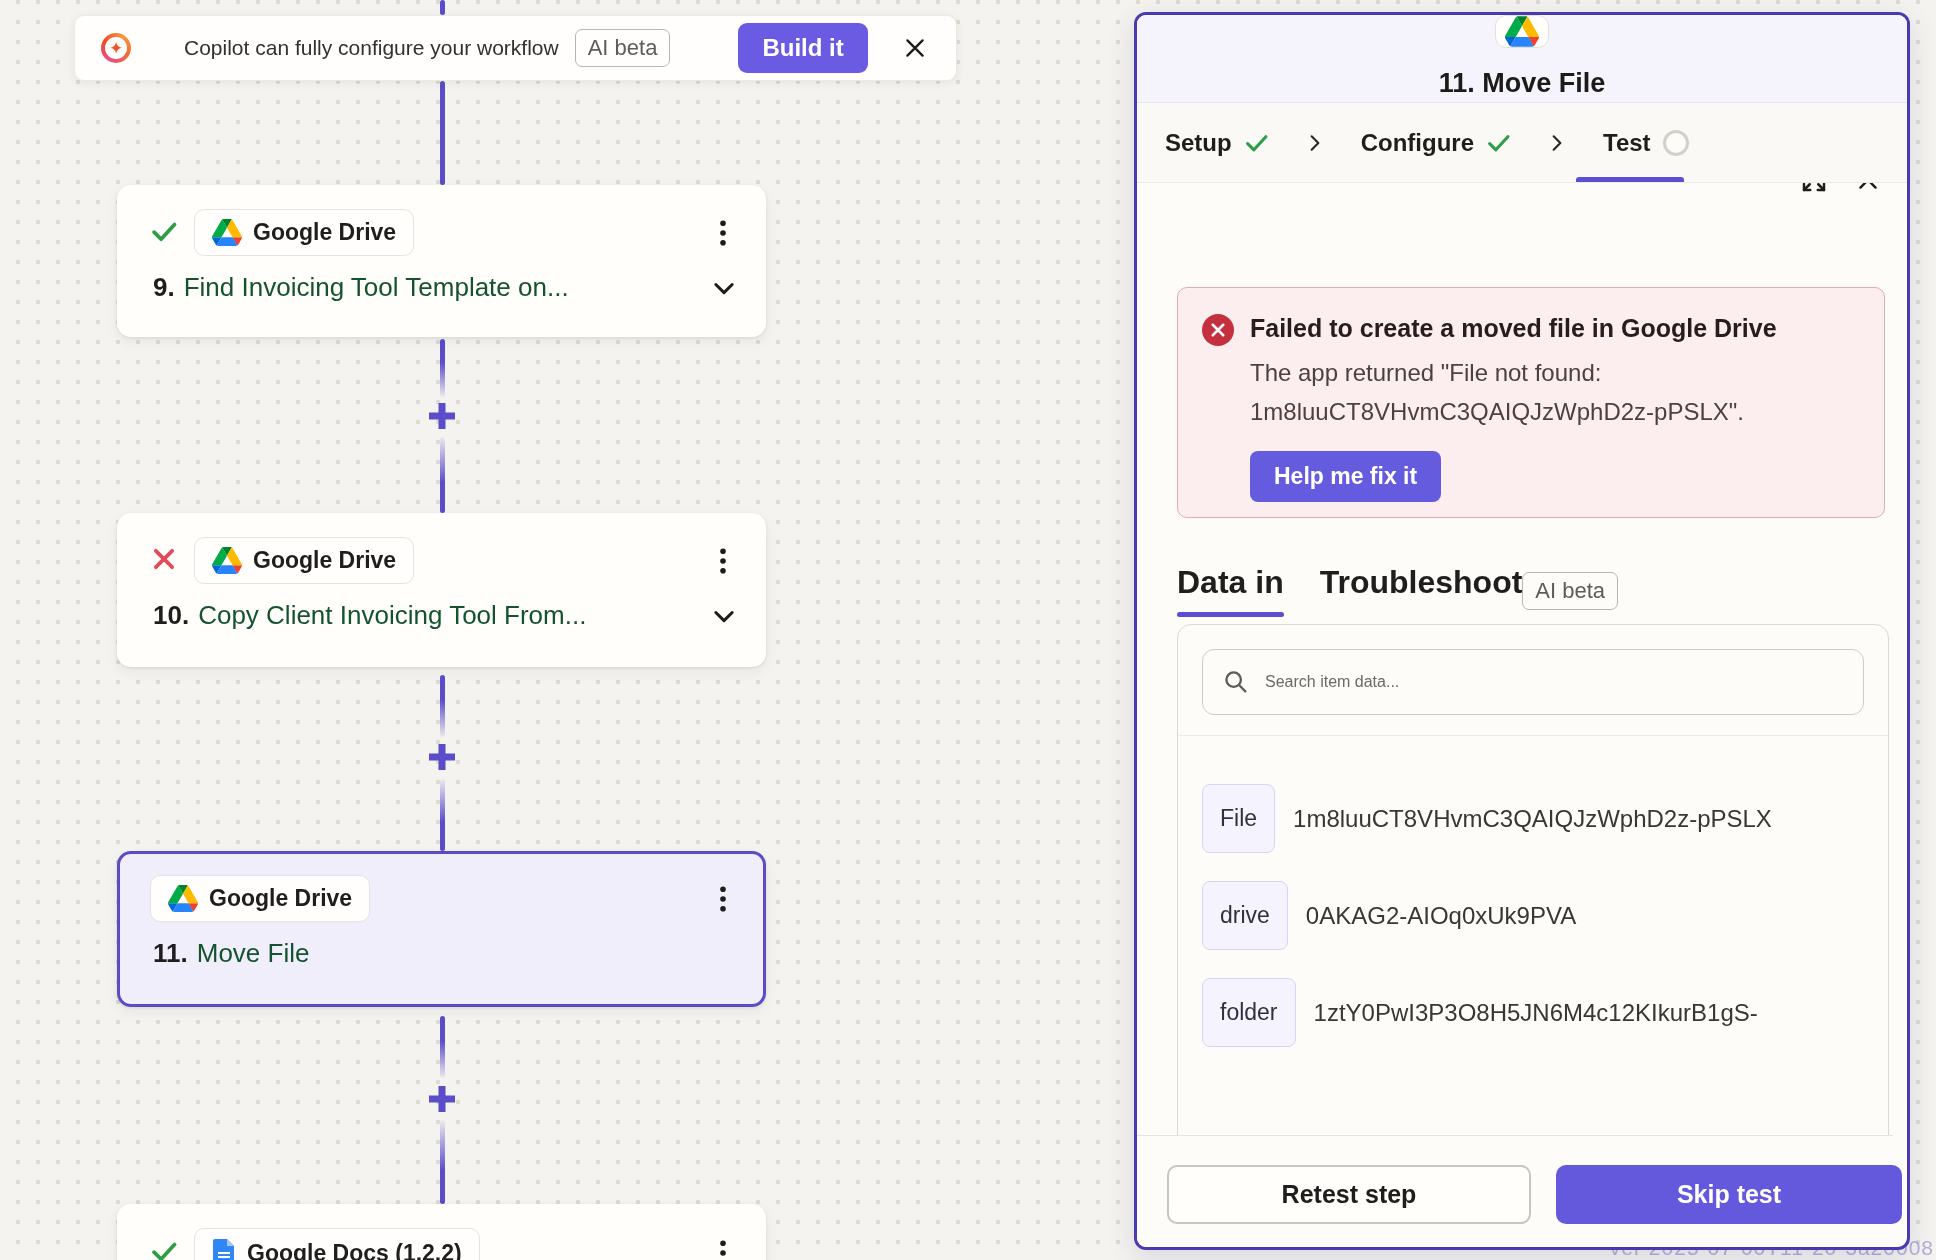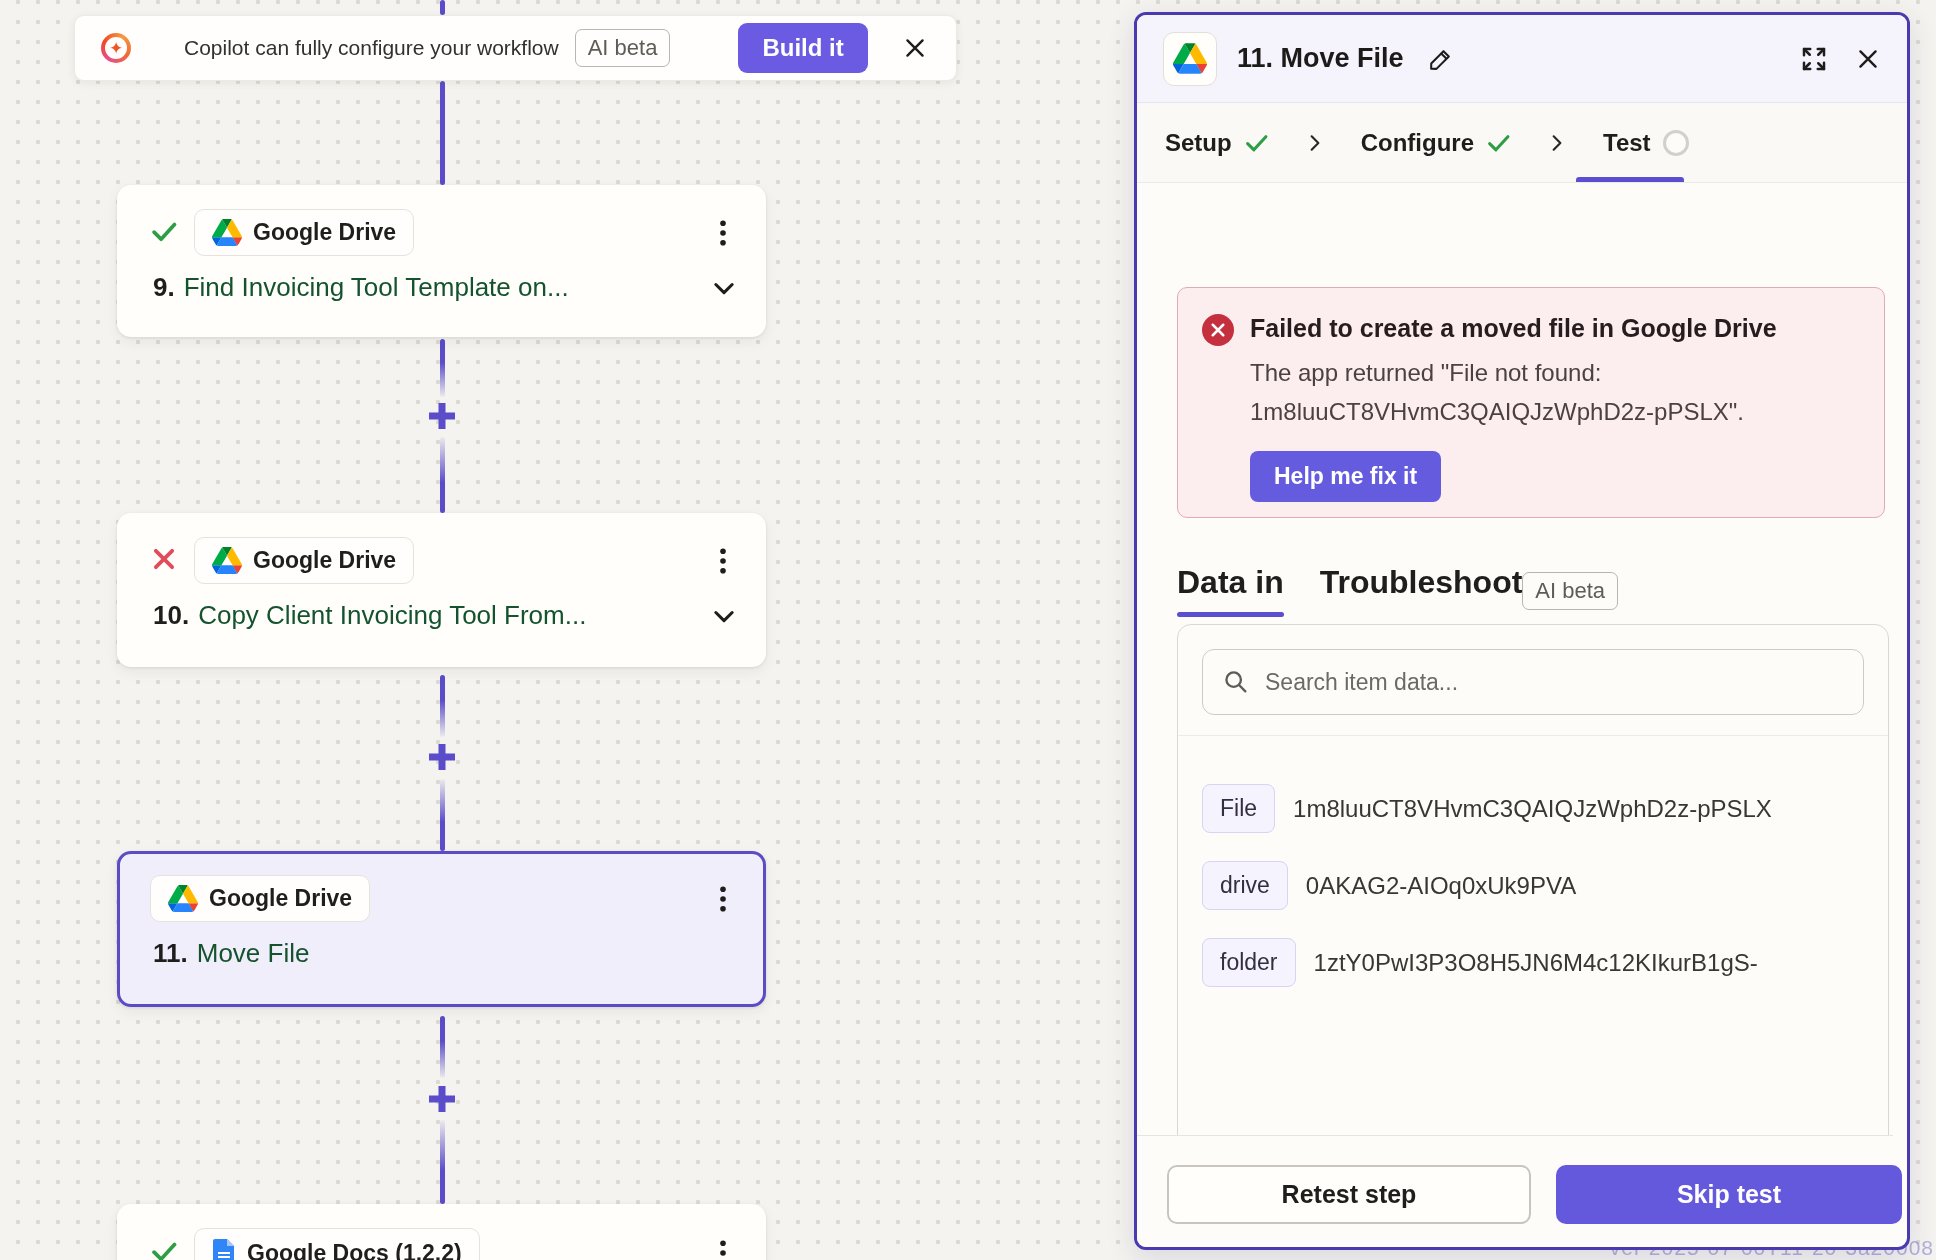--- a/index.html
+++ b/index.html
@@ -80,21 +80,21 @@
   }
 
   
   .panel {
     position: absolute; left: 1134px; top: 12px; width: 776px; height: 1238px;
     background: #fdfcf9; border: 3px solid #4a3ab0; border-radius: 12px;
     box-shadow: 0 8px 28px rgba(60,50,120,.14); z-index: 2; overflow: hidden;
   }
   .panel-header {
     height: 88px; background: #f5f3fb; border-bottom: 1px solid #e7e4ef;
-    display: flex; align-items: center; padding: 0 26px; gap: 20px;
+    display: flex; align-items: center; padding: 0 26px; gap: 20px; flex-direction: column;
   }
   .app-box {
     width: 54px; height: 54px; background: #fffefb; border: 1px solid #e3e0da;
     border-radius: 11px; display: flex; align-items: center; justify-content: center;
   }
   .panel-title { font-size: 27px; font-weight: 700; color: #1d1a1a; }
   .pencil { margin-left: 4px; cursor: pointer; display: flex; }
   .header-actions { margin-left: auto; display: flex; align-items: center; gap: 26px; }
   .icon-btn { cursor: pointer; display: flex; }
 
@@ -134,30 +134,30 @@
   .dtab-group { display: flex; align-items: center; }
 
   .data-box {
     position: absolute; left: 40px; top: 441px; width: 712px; height: 528px;
     border: 1.5px solid #dcd8d1; border-radius: 14px; background: #fdfcf9; overflow: hidden;
   }
   .search-wrap { position: relative; margin: 24px 24px 0 24px; }
   .search-wrap svg { position: absolute; left: 20px; top: 19px; }
   .search-input {
     width: 100%; height: 66px; border: 1.5px solid #cfcbc4; border-radius: 12px;
-    background: #fdfcf9; font-family: inherit; font-size: 23px; color: #3a3631;
+    background: #fdfcf9; font-family: inherit; font-size: 16px; color: #3a3631;
     padding: 0 20px 0 62px; outline: none;
   }
   .search-input::placeholder { color: #6d6963; }
   .box-divider { height: 1px; background: #ecebe6; margin-top: 20px; }
   .data-row { display: flex; align-items: center; gap: 18px; margin: 28px 0 0 24px; }
   .data-row.first { margin-top: 48px; }
   .key-pill {
     background: #f5f3fd; border: 1.5px solid #d9d3f4; border-radius: 8px;
-    padding: 10px 17px; font-size: 23px; color: #332f3e; cursor: pointer;
+    padding: 20px 17px; font-size: 23px; color: #332f3e; cursor: pointer;
   }
   .row-value { font-size: 24px; color: #3a3631; }
 
   .panel-footer {
     position: absolute; left: 0; right: 14px; bottom: 0; height: 112px;
     border-top: 1px solid #e8e5df; background: #fdfcf9;
   }
   .retest-btn {
     position: absolute; left: 30px; top: 29px; width: 364px; height: 59px;
     background: #fffefb; border: 2px solid #c9c5be; border-radius: 10px;

